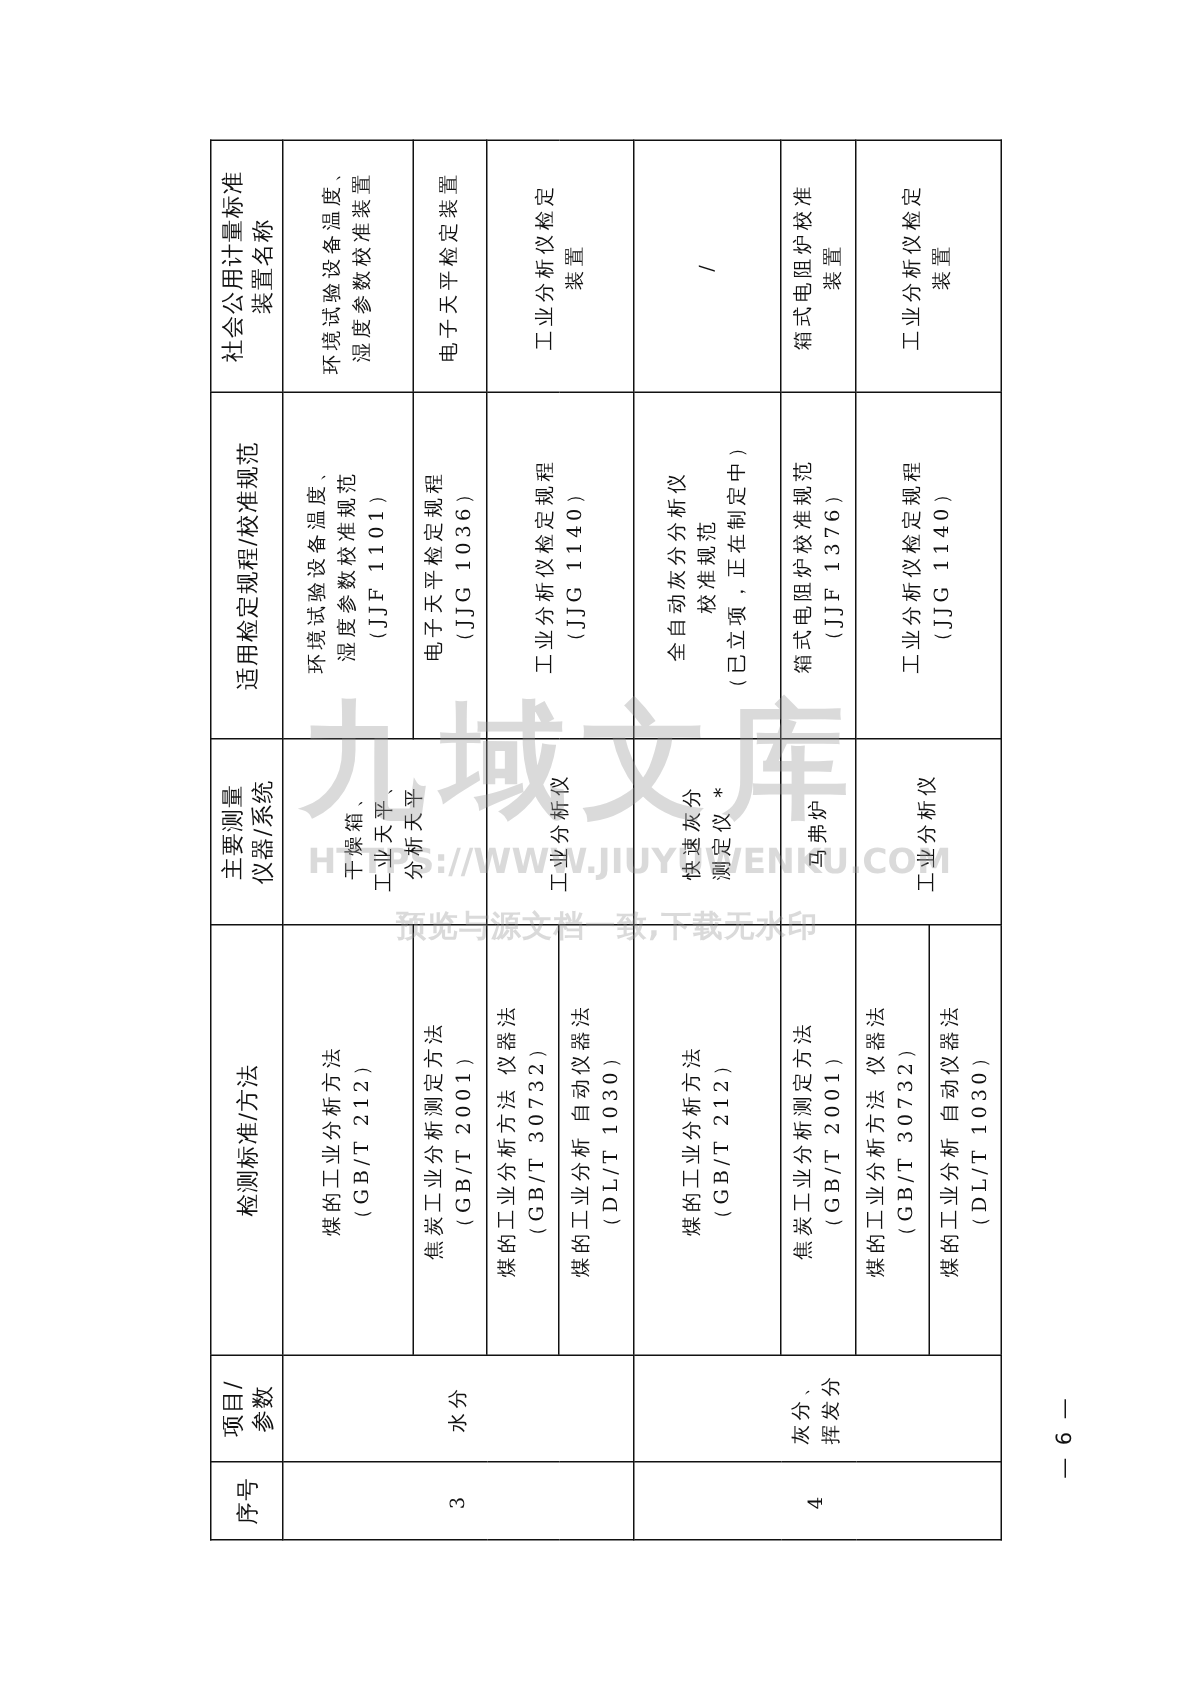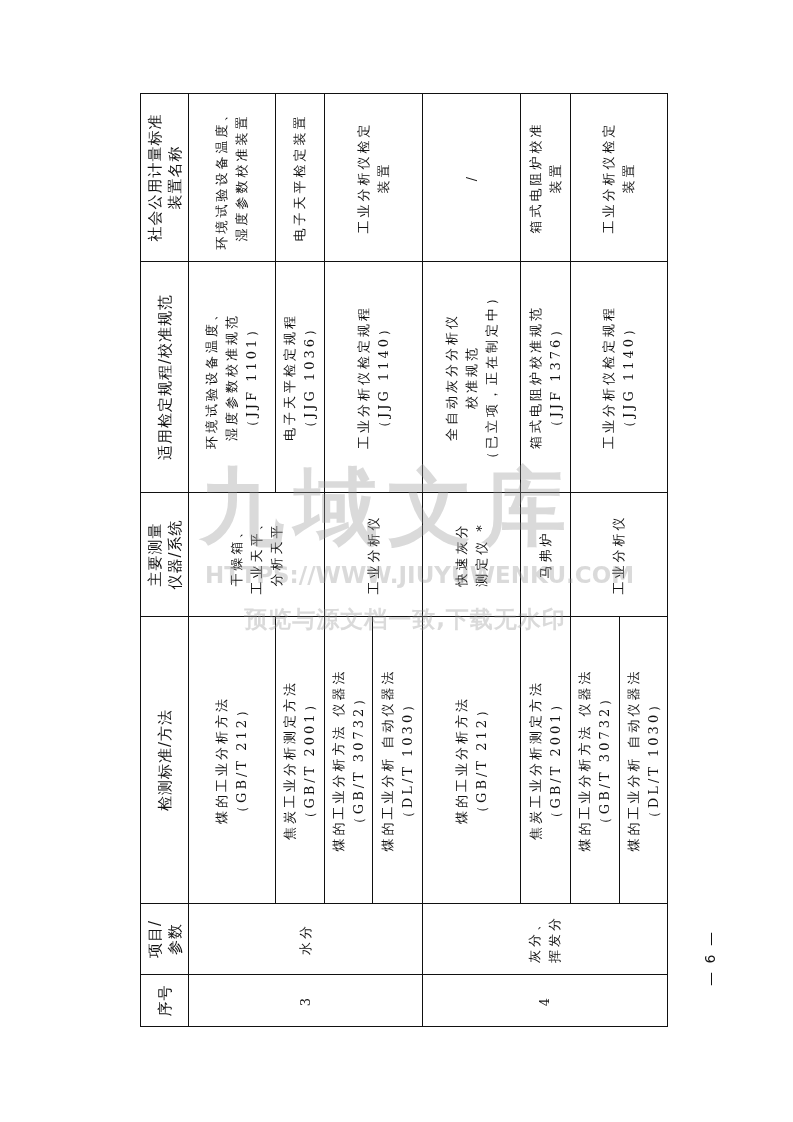--- a/index.html
+++ b/index.html
@@ -35,21 +35,21 @@
     transform: rotate(-90deg); font-size: 14px; letter-spacing: 2px;
     font-family: "DejaVu Sans", "Liberation Sans", sans-serif;
   }
   .watermark {
     position: absolute; pointer-events: none;
     font-family: "DejaVu Sans", "Liberation Sans", sans-serif;
     color: rgba(150,150,150,0.35); font-weight: bold; text-align: center;
   }
   .wm1 { left: 168px; top: 462px; width: 440px; font-size: 84px; letter-spacing: 10px; line-height: 90px; }
   .wm2 { left: 205px; top: 562px; width: 400px; font-size: 23px; letter-spacing: 0px; }
-  .wm3 { left: 205px; top: 604px; width: 400px; font-size: 23px; letter-spacing: 1px; text-align: center; }
+  .wm3 { left: 205px; top: 604px; width: 400px; font-size: 20px; letter-spacing: 1px; text-align: center; }
 </style>
 </head>
 <body>
 
 <div class="rot-wrap">
   <table class="grid">
     <colgroup>
       <col style="width:52px">
       <col style="width:71px">
       <col style="width:287px">

